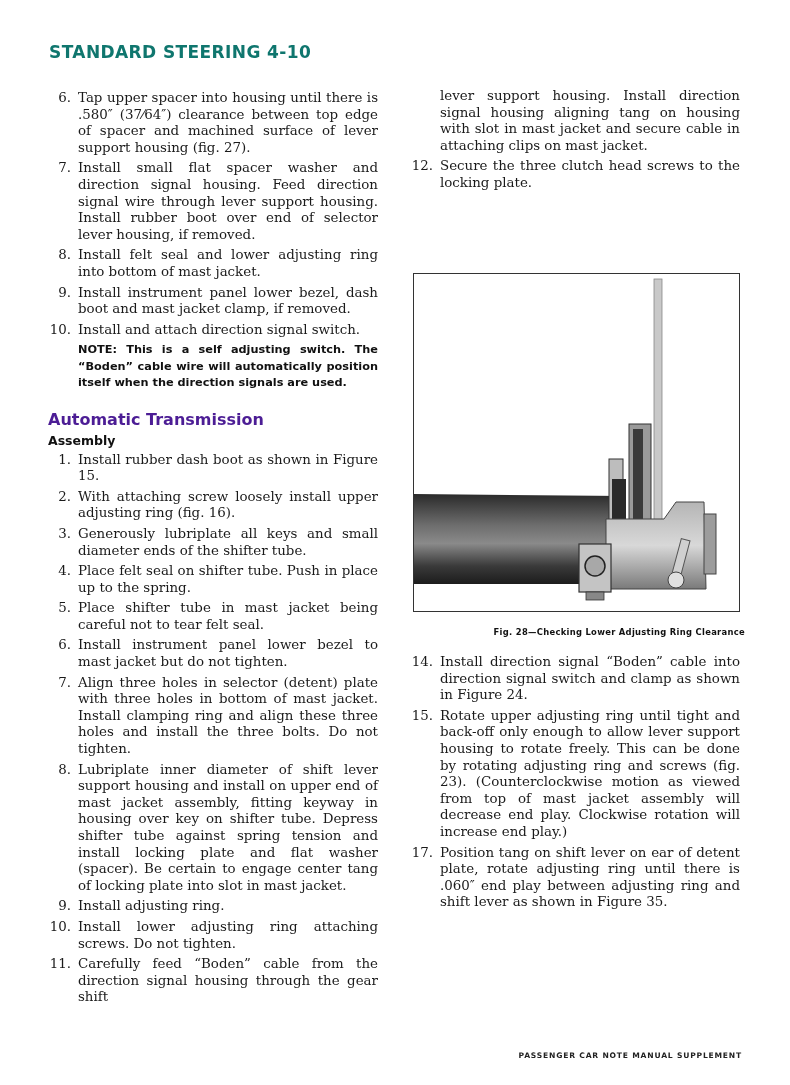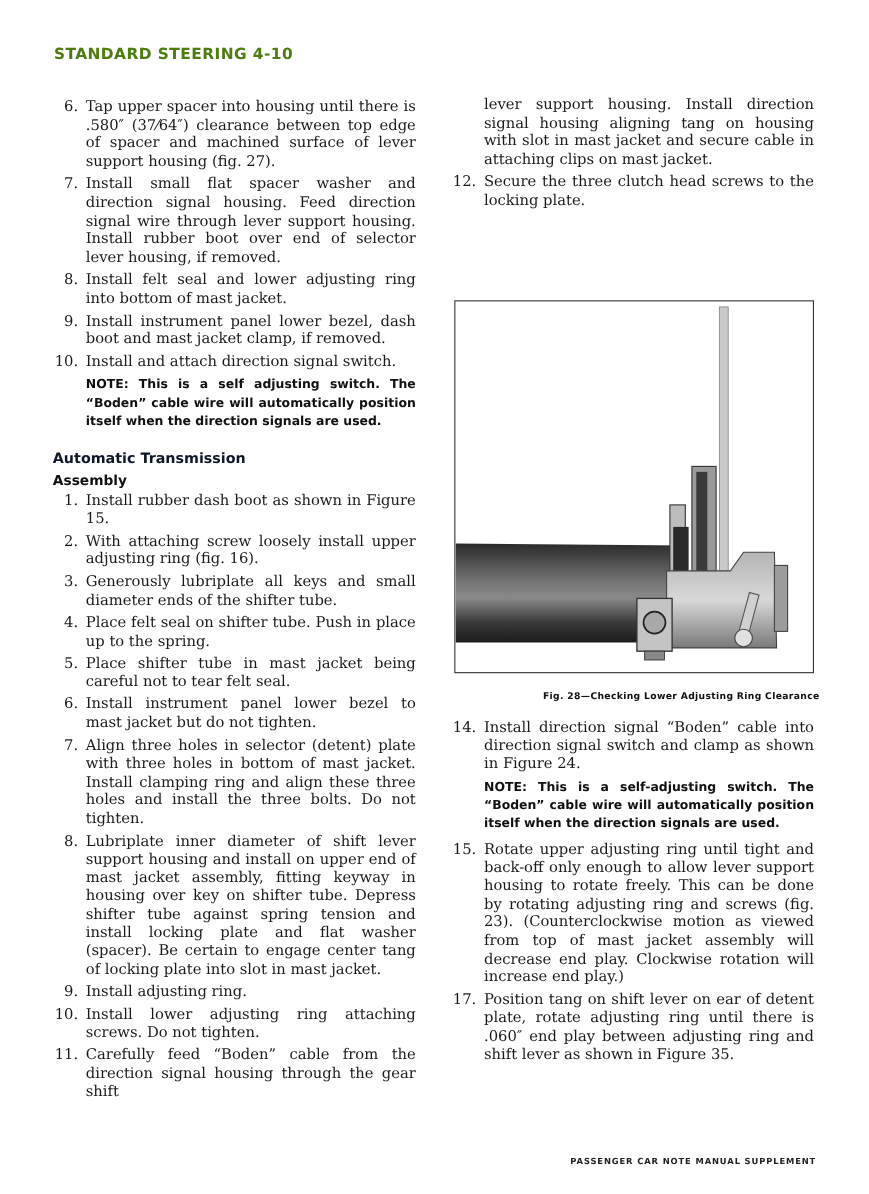--- a/index.html
+++ b/index.html
@@ -4,40 +4,40 @@
 <style>
   html, body { margin: 0; padding: 0; background: #ffffff; }
   body {
     width: 790px; height: 1085px; position: relative; overflow: hidden;
     font-family: "DejaVu Serif", "Liberation Serif", serif;
     color: #1a1a1a;
   }
   .page-header {
     position: absolute; left: 49px; top: 42px;
     font-family: "DejaVu Sans", "Liberation Sans", sans-serif;
-    font-weight: bold; font-size: 14px; letter-spacing: 0.4px; color: #4d7c0f; text-align: center;
+    font-weight: bold; font-size: 17px; letter-spacing: 0.4px; color: #0f766e; text-align: center;
   }
   .col { position: absolute; }
   .col-left { left: 48px; top: 90px; width: 330px; }
   .col-right { left: 410px; top: 88px; width: 330px; }
   .step {
     display: flex; font-size: 13.4px; line-height: 16.6px;
     margin-bottom: 4px; text-align: justify;
   }
   .step .num { width: 30px; flex: 0 0 30px; text-align: right; padding-right: 7px; box-sizing: border-box; }
   .step .txt { flex: 1; }
   .step.cont .txt { padding-left: 0; }
   .note {
     font-family: "DejaVu Sans", "Liberation Sans", sans-serif;
     font-weight: bold; font-size: 11.3px; line-height: 16.4px;
     margin: 4px 0 8px 30px; text-align: justify; color: #111;
   }
   .section-title {
     font-family: "DejaVu Sans", "Liberation Sans", sans-serif;
-    font-weight: bold; font-size: 13px; margin: 18px 0 4px 0; color: #0f172a;
+    font-weight: bold; font-size: 16px; margin: 18px 0 4px 0; color: #4c1d95;
   }
   .sub-title {
     font-family: "DejaVu Sans", "Liberation Sans", sans-serif;
     font-weight: bold; font-size: 12.5px; margin: 0 0 4px 0; color: #111;
   }
   .figure {
     position: absolute; left: 413px; top: 273px; width: 325px; height: 337px;
     border: 1.5px solid #333; background: #fff; overflow: hidden;
   }
   .figure svg { width: 100%; height: 100%; display: block; }
@@ -184,21 +184,20 @@
     <circle cx="262" cy="306" r="8" fill="#e0e0e0" stroke="#444" stroke-width="1"></circle>
   </svg>
 </div>
 <div class="fig-caption">Fig. 28—Checking Lower Adjusting Ring Clearance</div>
 
 <div class="col" style="left:410px; top:654px; width:330px;">
   <div class="step">
       <span class="num">14.</span>
       <span class="txt">Install direction signal “Boden” cable into direction signal switch and clamp as shown in Figure 24.</span>
     </div>
-  <div class="note">NOTE: This is a self-adjusting switch. The “Boden” cable wire will automatically position itself when the direction signals are used.</div>
   <div class="step">
       <span class="num">15.</span>
       <span class="txt">Rotate upper adjusting ring until tight and back-off only enough to allow lever support housing to rotate freely. This can be done by rotating adjusting ring and screws (fig. 23). (Counterclockwise motion as viewed from top of mast jacket assembly will decrease end play. Clockwise rotation will increase end play.)</span>
     </div>
   <div class="step">
       <span class="num">17.</span>
       <span class="txt">Position tang on shift lever on ear of detent plate, rotate adjusting ring until there is .060″ end play between adjusting ring and shift lever as shown in Figure 35.</span>
     </div>
 </div>
 

